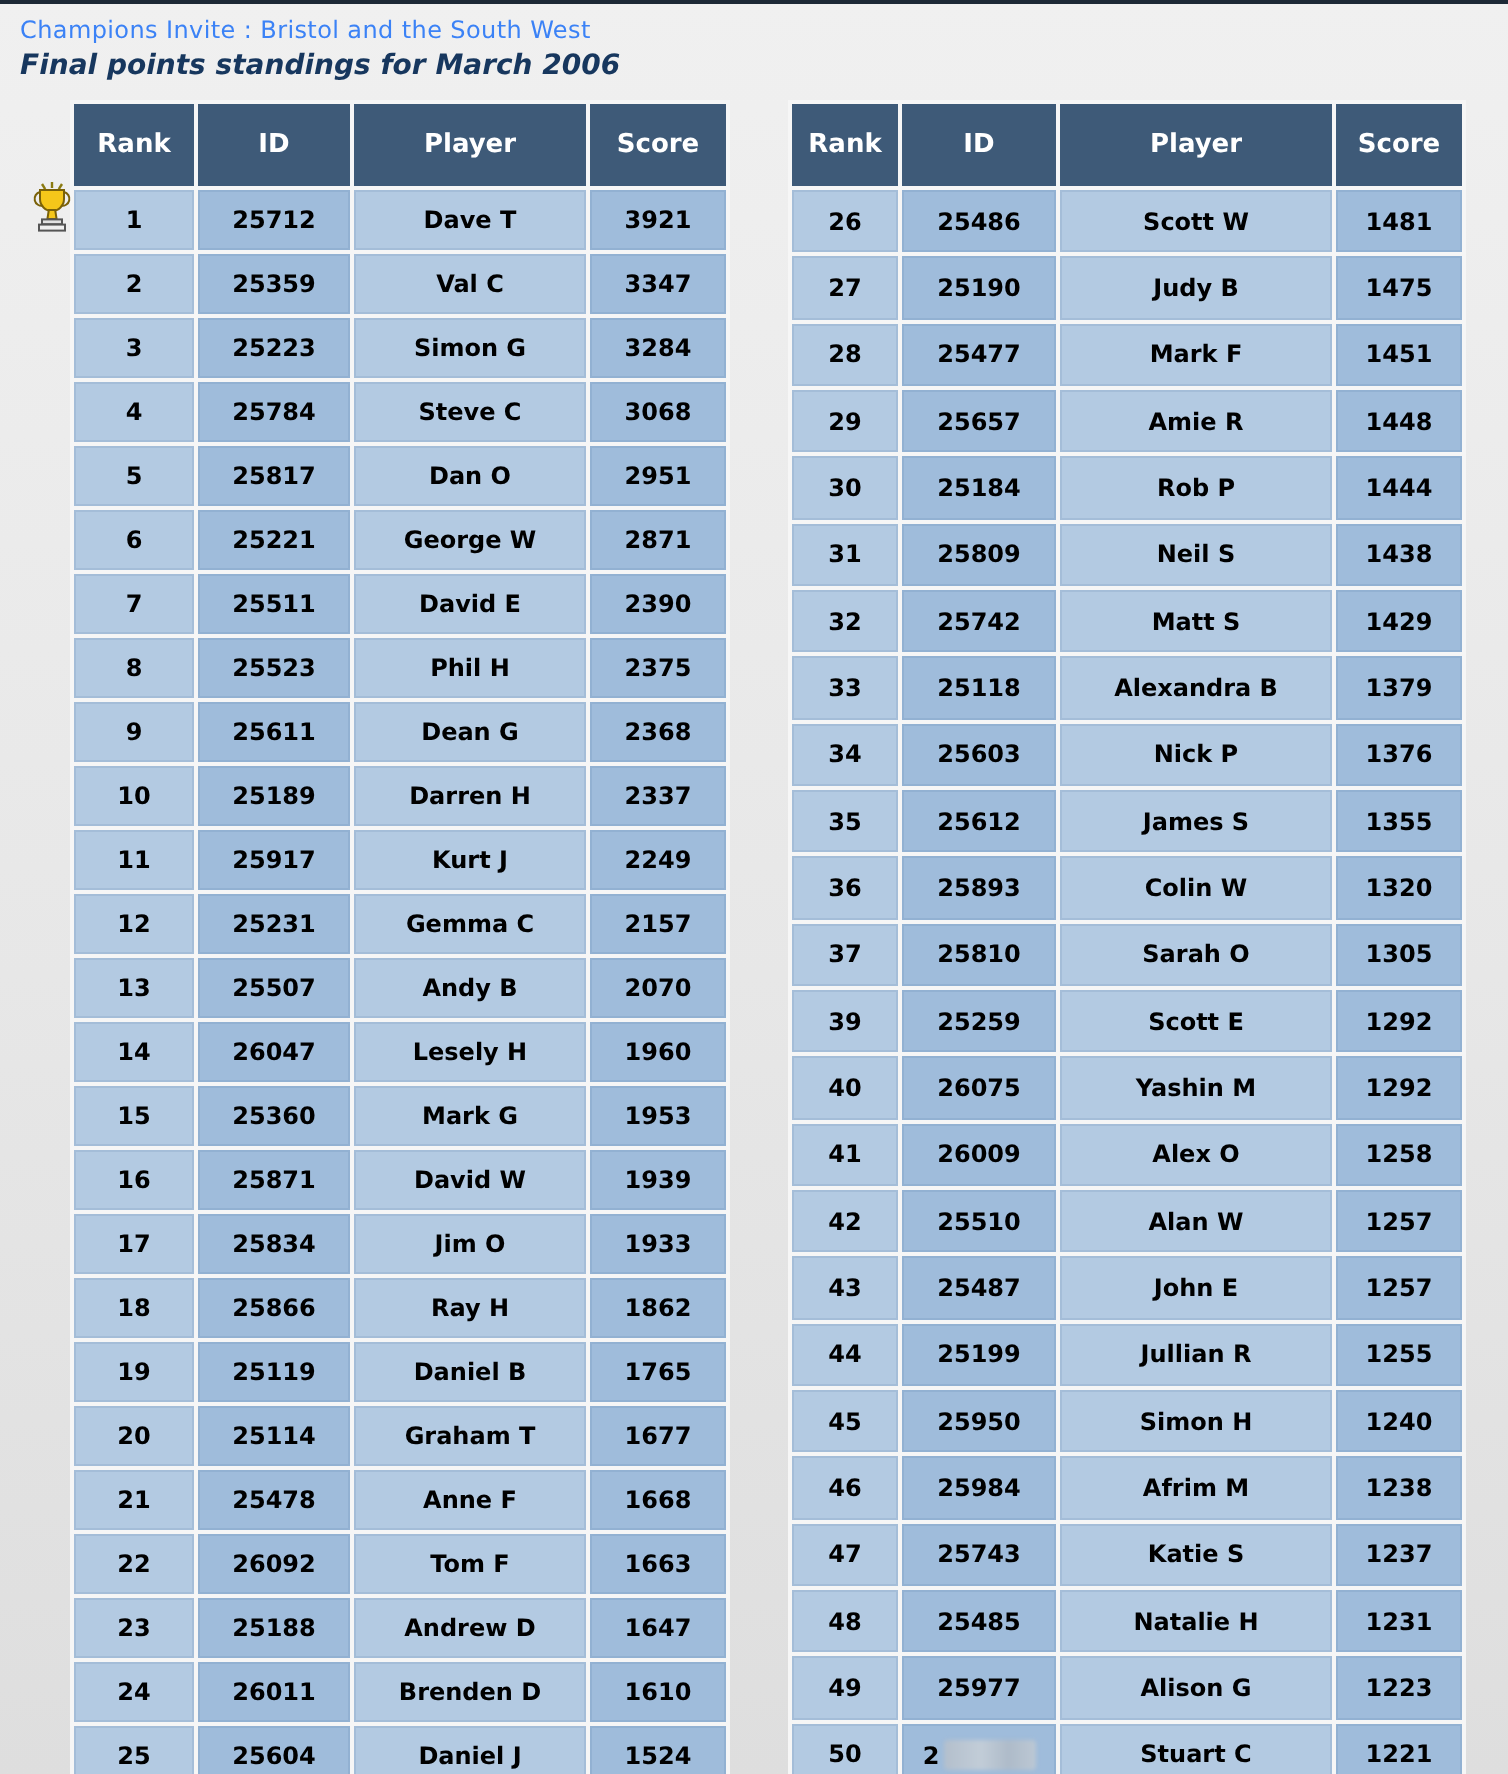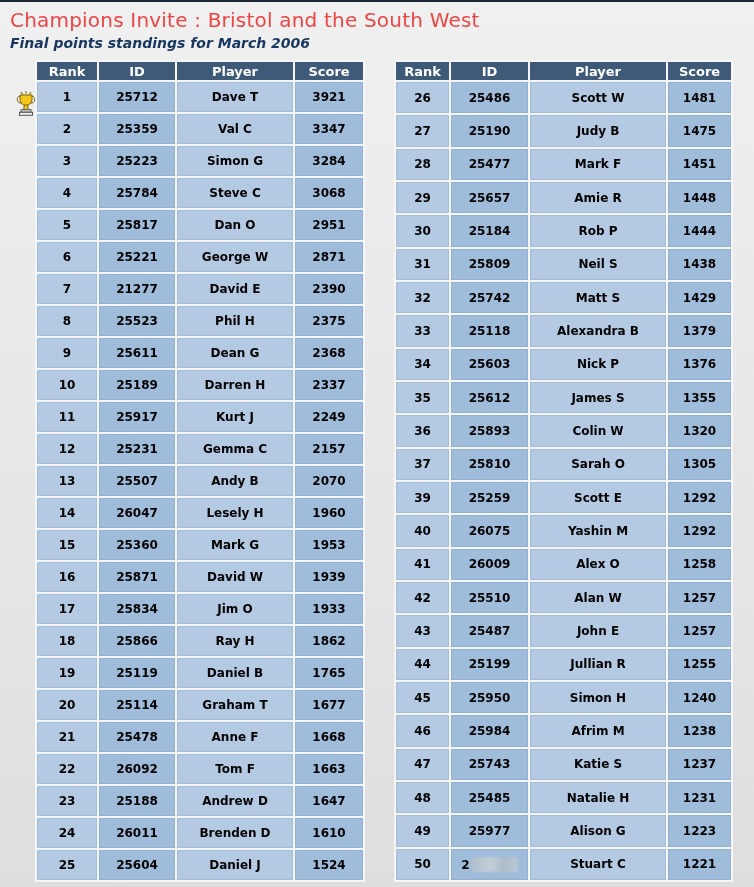--- a/index.html
+++ b/index.html
@@ -4,33 +4,33 @@
 <style>
   html,body{margin:0;padding:0;}
   body{
     width:754px;height:887px;box-sizing:border-box;
     border-top:2px solid #1d2936;
     background:linear-gradient(180deg,#f0f0f0 0%,#e7e7e7 55%,#dedede 100%);
     font-family:"DejaVu Sans","Liberation Sans",sans-serif;
     position:relative;overflow:hidden;
   }
   .page-title{
-    margin:6px 0 0 10px;font-size:20px;font-weight:400;color:#ef4444;
+    margin:6px 0 0 10px;font-size:12px;font-weight:400;color:#3b82f6;
     letter-spacing:.2px;
   }
   .page-subtitle{
     margin:3px 0 0 10px;font-size:14px;font-weight:700;
     color:var(--subtitle-text,#17375e);
     font-style:italic;
   }
   .tables{display:flex;gap:29px;margin:9px 0 0 35px;}
   table{border-collapse:separate;border-spacing:2px;background:#f6f6f6;}
   th{
     background:var(--header-bg,#3e5a78);color:var(--header-text,#fff);
-    font-size:13px;font-weight:700;height:18px;padding:0;box-sizing:border-box;
+    font-size:13px;font-weight:700;height:41px;padding:0;box-sizing:border-box;
   }
   td{
     height:30px;padding:0;text-align:center;vertical-align:middle;
     font-size:12px;font-weight:700;color:var(--cell-text,#000);
     box-sizing:border-box;
   }
   td.c-light{background:var(--cell-light,#b3cae2);border:1px solid #a4bdd8;}
   td.c-dark{background:var(--cell-dark,#9fbcdb);border:1px solid #92b1d2;}
   
   #table-left th:nth-child(1),#table-left td:nth-child(1){width:60px;}
@@ -113,21 +113,21 @@
           <td class="c-dark">2951</td>
         </tr>
         <tr>
           <td class="c-light">6</td>
           <td class="c-dark">25221</td>
           <td class="c-light">George W</td>
           <td class="c-dark">2871</td>
         </tr>
         <tr>
           <td class="c-light">7</td>
-          <td class="c-dark">21277</td>
+          <td class="c-dark">25511</td>
           <td class="c-light">David E</td>
           <td class="c-dark">2390</td>
         </tr>
         <tr>
           <td class="c-light">8</td>
           <td class="c-dark">25523</td>
           <td class="c-light">Phil H</td>
           <td class="c-dark">2375</td>
         </tr>
         <tr>

